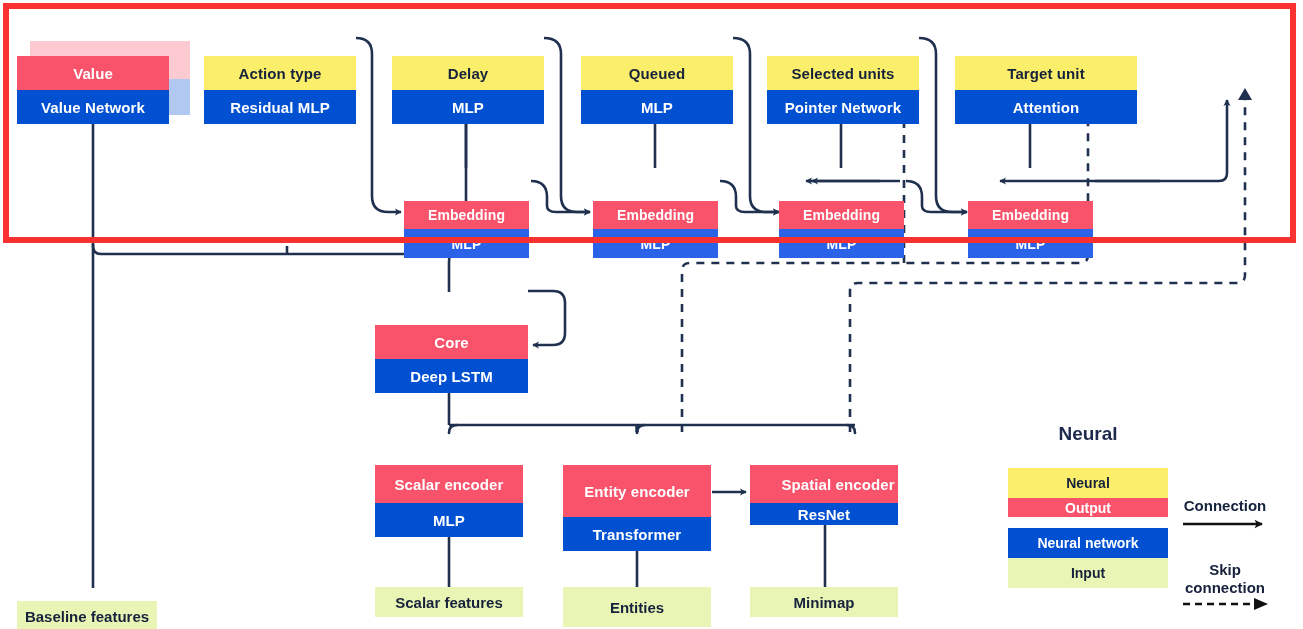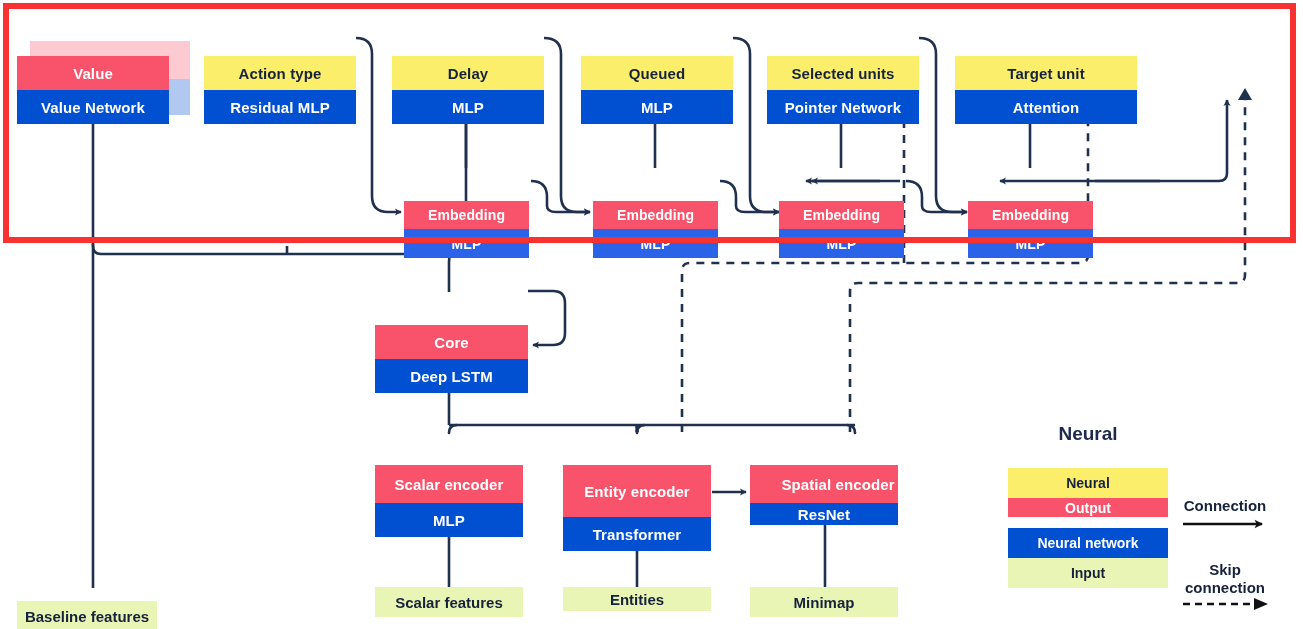--- a/index.html
+++ b/index.html
@@ -244,21 +244,21 @@
     <div class="cap output" style="height:38px;padding-left:28px;">Spatial encoder</div>
     <div class="net nn" style="height:22px;">ResNet</div>
   </div>
 
   <div class="inputbox" style="left:17px;top:601px;width:140px;height:30px;">
     <span>Baseline features</span>
   </div>
   <div class="inputbox" style="left:375px;top:587px;width:148px;height:30px;">
     <span>Scalar features</span>
   </div>
-  <div class="inputbox" style="left:563px;top:587px;width:148px;height:24px;">
+  <div class="inputbox" style="left:563px;top:587px;width:148px;height:40px;">
     <span>Entities</span>
   </div>
   <div class="inputbox" style="left:750px;top:587px;width:148px;height:30px;">
     <span>Minimap</span>
   </div>
 
   <div id="legend">
     <div class="ltitle" style="left:1088px;top:423px;transform:translateX(-50%);">Neural</div>
 
     <div class="lrow a" style="left:1008px;top:468px;width:160px;height:30px;">

